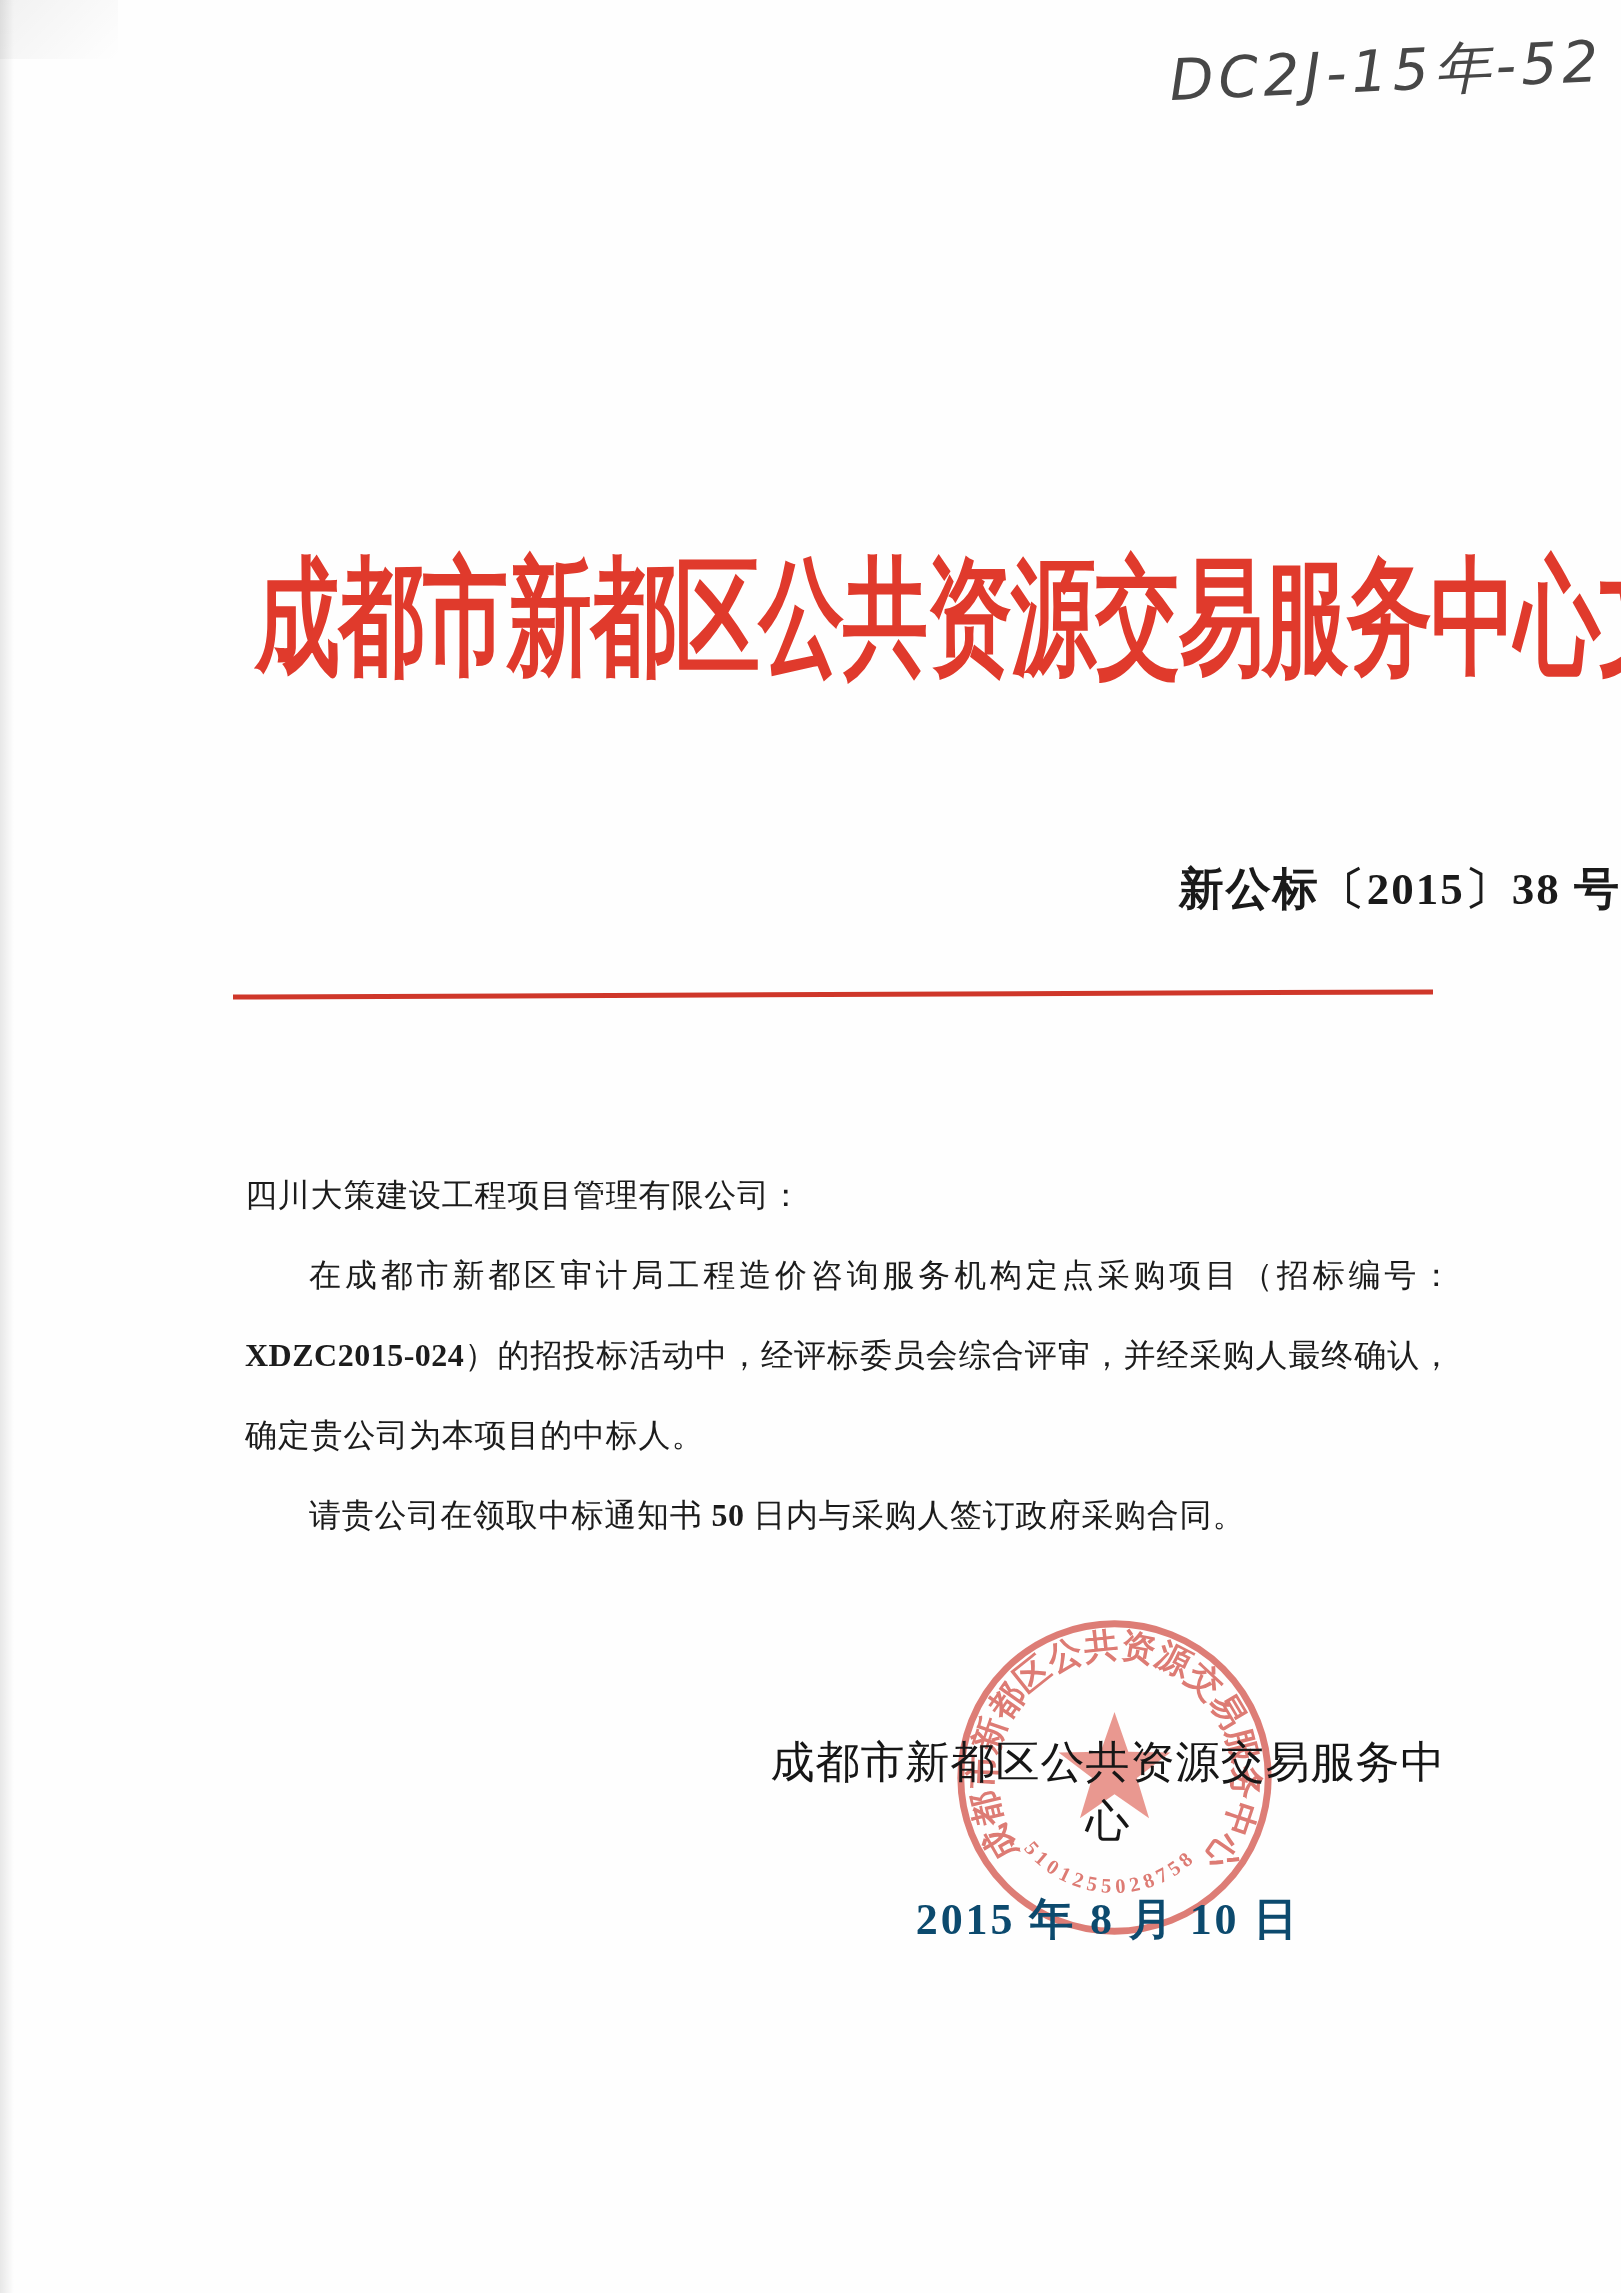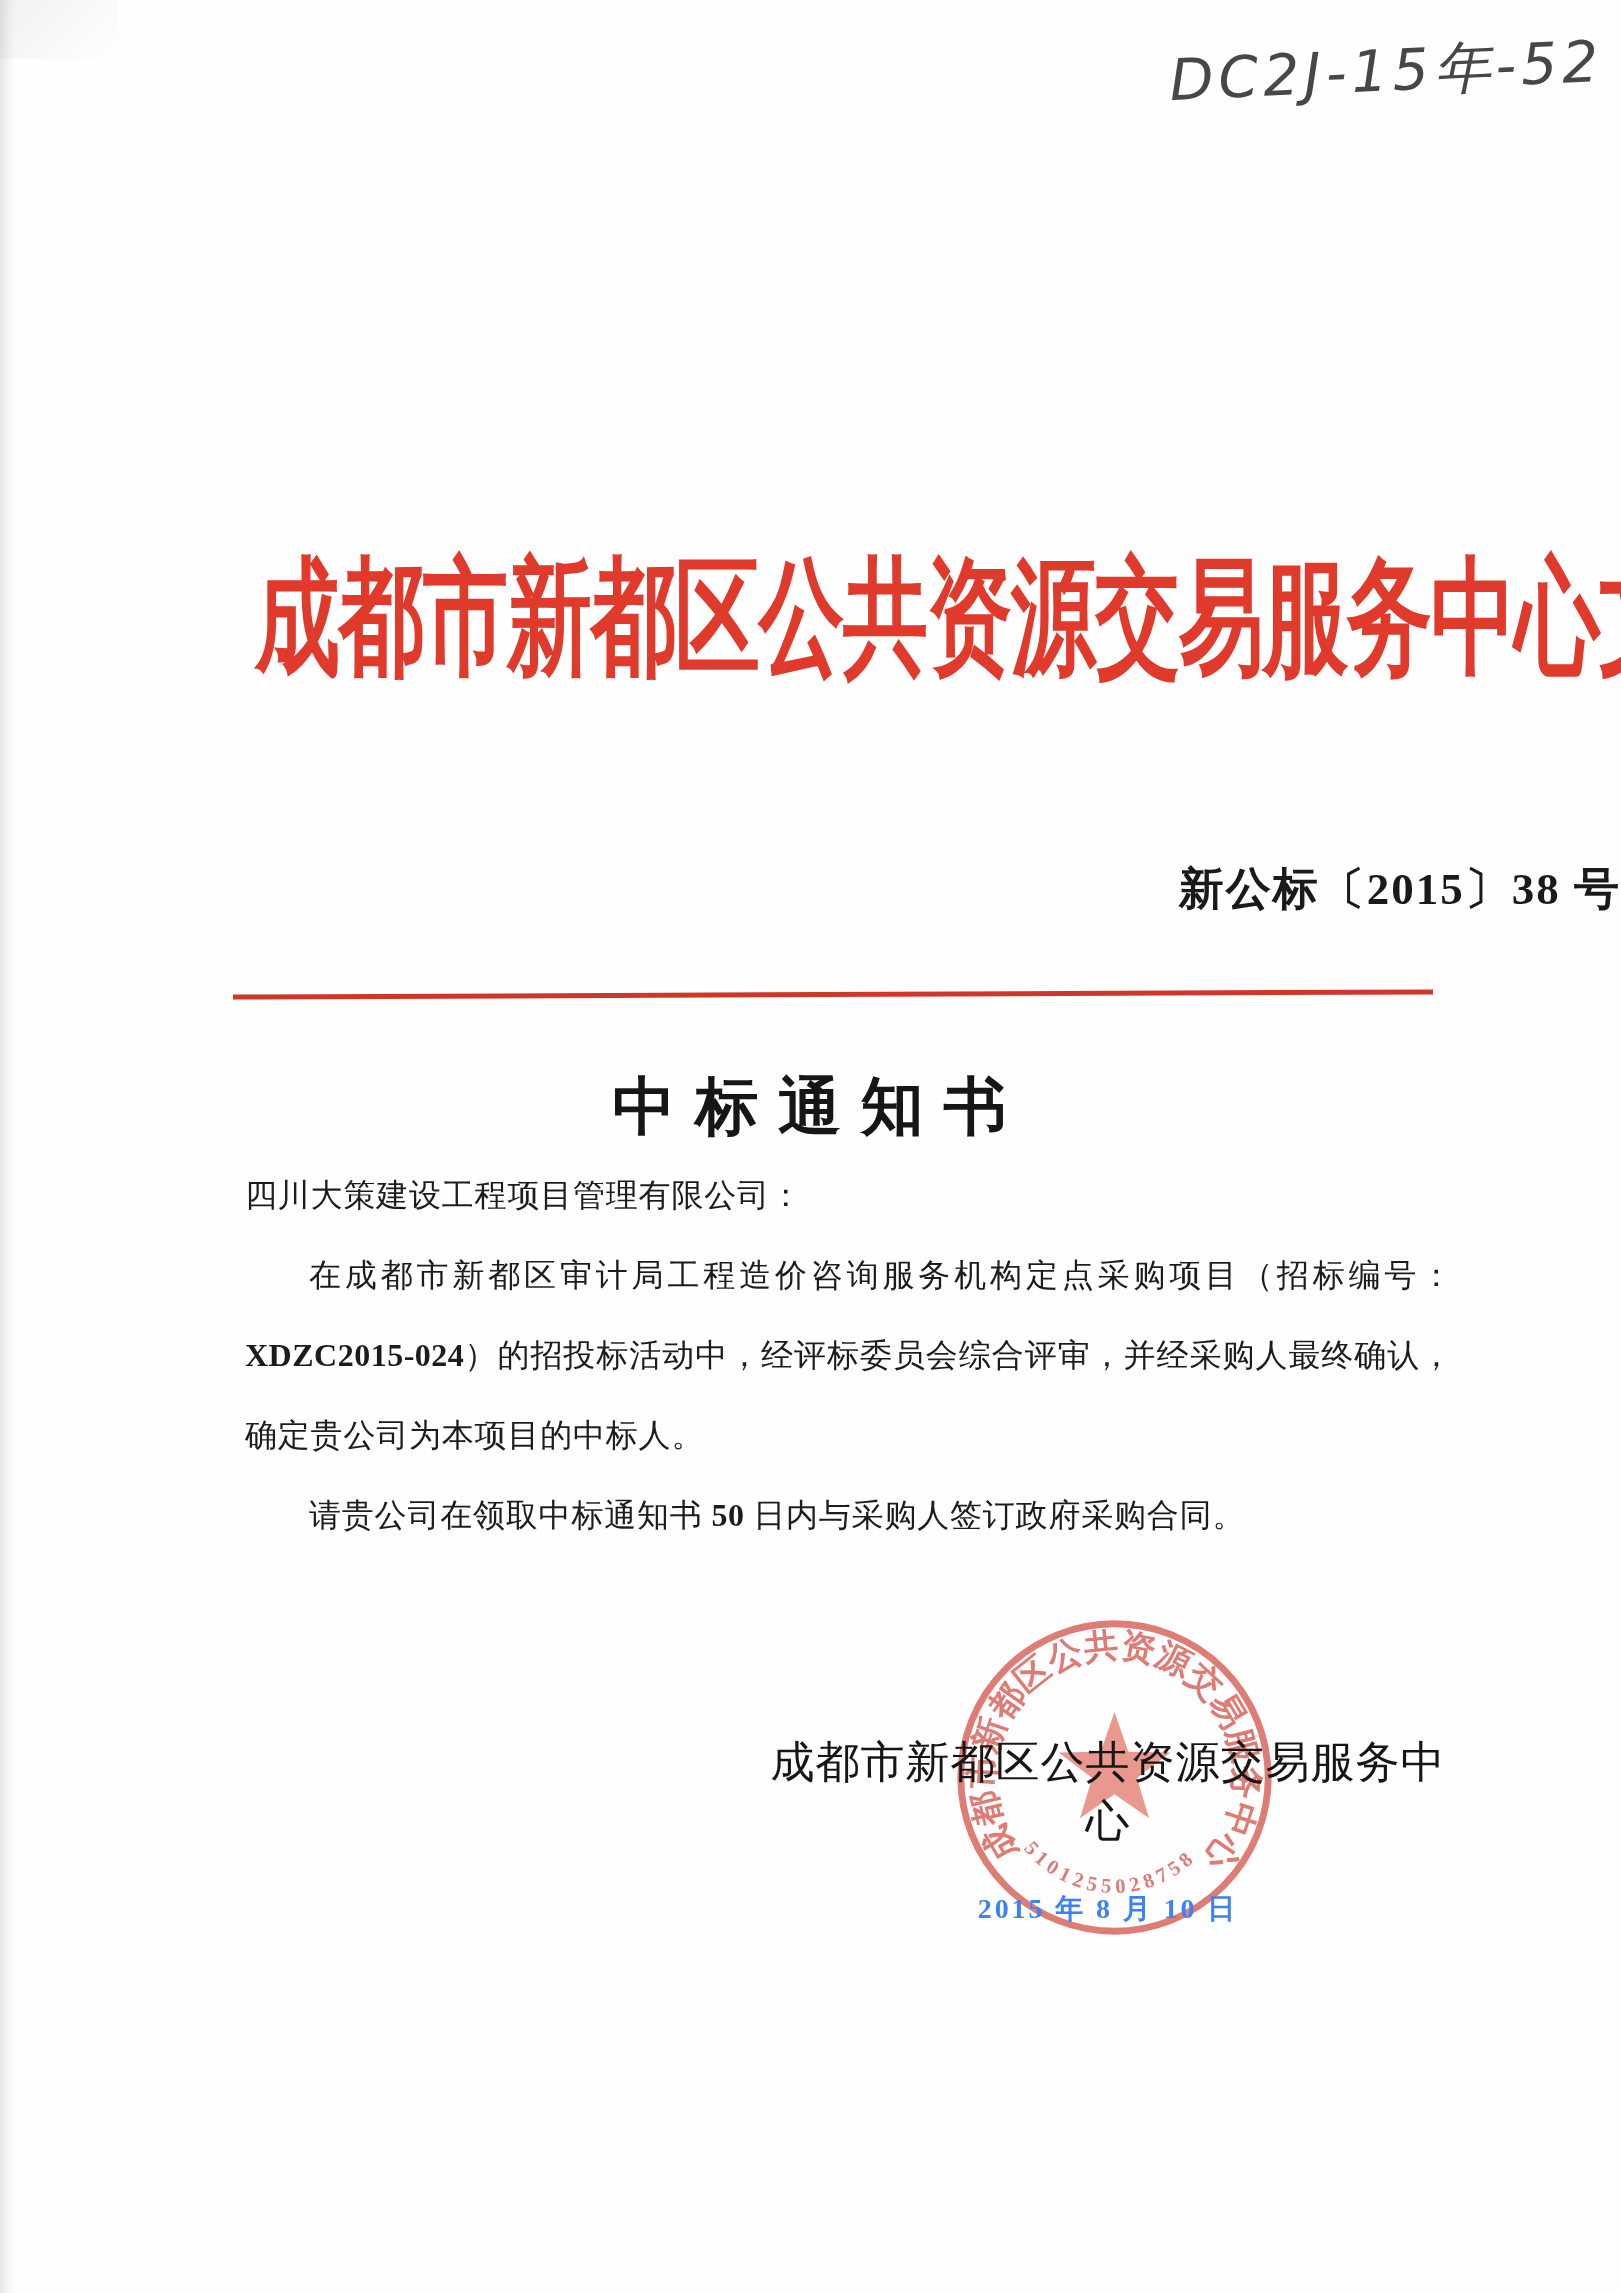--- a/index.html
+++ b/index.html
@@ -48,21 +48,21 @@
     text-align:justify;text-justify:inter-ideograph;color:#1c1c1c;
   }
   .body-text p{margin:0;}
   .body-text p.indent{text-indent:2em;}
   .latin{font-family:"Liberation Serif","DejaVu Serif",serif;font-weight:700;letter-spacing:0.5px;}
 
   .signature{
     position:absolute;left:751px;top:1733px;width:714px;text-align:center;z-index:2;
   }
   .sign-org{font-size:44px;letter-spacing:1px;color:#161616;}
-  .sign-date{margin-top:39px;font-size:28px;font-weight:700;letter-spacing:2.9px;color:#3b82f6;}
+  .sign-date{margin-top:39px;font-size:44px;font-weight:700;letter-spacing:2.9px;color:#0c4a6e;}
 
   .seal{position:absolute;left:951px;top:1614px;width:327px;height:327px;z-index:1;opacity:0.9;}
   .seal-ring-text{font-family:"Liberation Serif","DejaVu Serif",serif;font-size:35px;font-weight:700;fill:#d4544a;}
   .seal-serial{font-family:"Liberation Serif","DejaVu Serif",serif;font-size:21px;font-weight:700;letter-spacing:5px;fill:#d4544a;}
 </style>
 </head>
 <body>
 
 <div class="page">
 
@@ -70,21 +70,20 @@
   <div class="scan-corner"></div>
 
   <div class="handwriting">DC2J-15年-52</div>
 
   <div class="org-title">成都市新都区公共资源交易服务中心文件</div>
 
   <div class="doc-number">新公标〔2015〕38 号</div>
 
   <div class="divider"></div>
 
-  <div class="doc-title">中 标 通 知 书</div>
 
   <div class="body-text">
     <p>四川大策建设工程项目管理有限公司：</p>
     <p class="indent"><span>在成都市新都区审计局工程造价咨询服务机构定点采购项目（招标编号：</span><span class="latin">XDZC2015-024</span><span>）的招投标活动中，经评标委员会综合评审，并经采购人最终确认，确定贵公司为本项目的中标人。</span></p>
     <p class="indent"><span>请贵公司在领取中标通知书 </span><span class="latin">50</span><span> 日内与采购人签订政府采购合同。</span></p>
   </div>
 
   <div class="signature">
     <div class="sign-org">成都市新都区公共资源交易服务中心</div>
     <div class="sign-date">2015 年 8 月 10 日</div>

